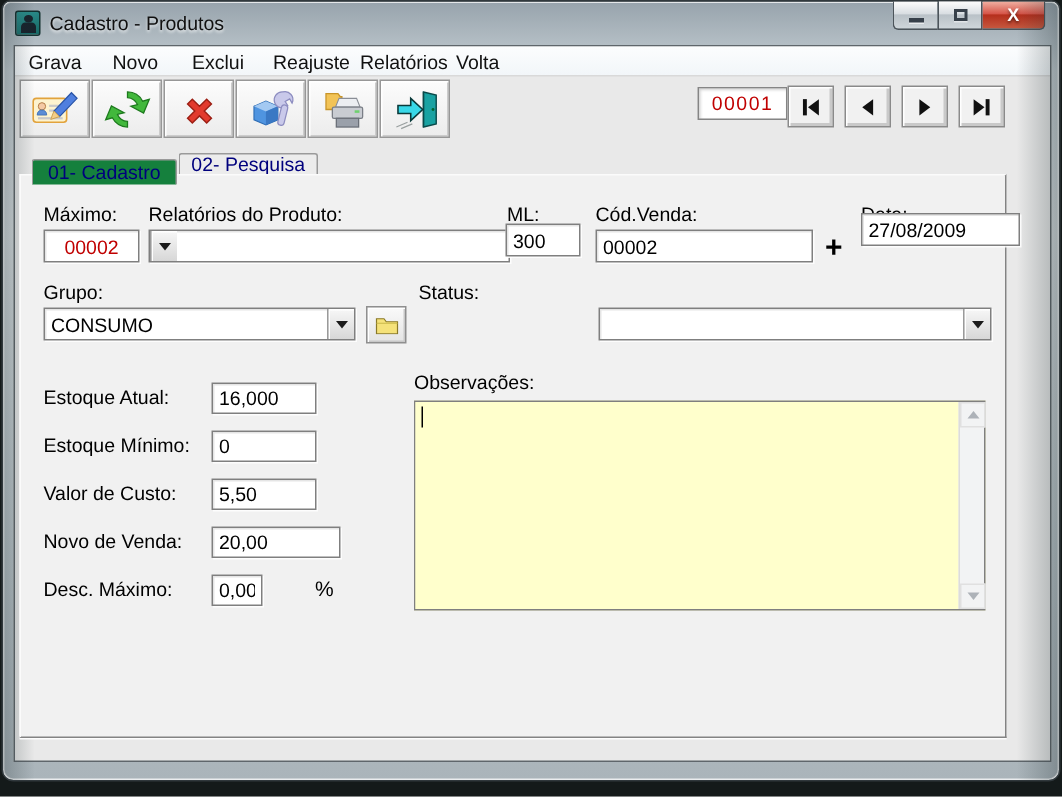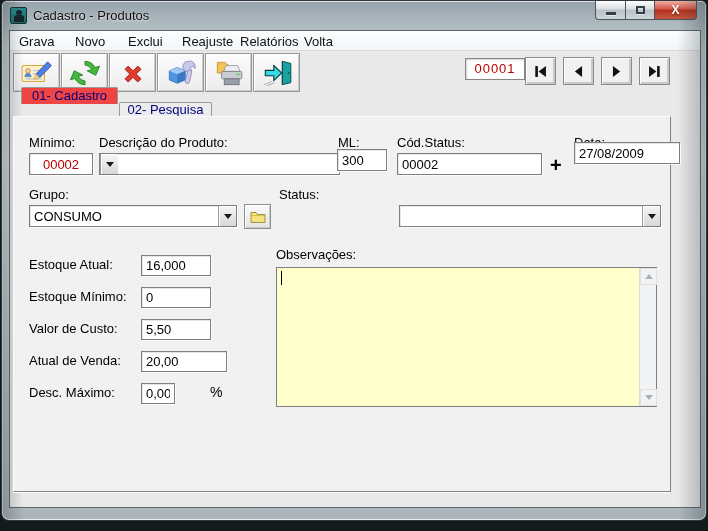--- a/index.html
+++ b/index.html
@@ -48,21 +48,21 @@
   .counter { position:absolute; left:455px; top:27px; width:60px; height:22px; background:#fff;
     border:1px solid #858585; box-shadow:inset 1px 1px 2px rgba(0,0,0,.18);
     color:#c00000; font-size:13px; letter-spacing:1px; text-align:center; line-height:20px; }
 
   .nav-btn { position:absolute; top:26px; width:31px; height:28px; background:#f1f1f1;
     border:1px solid #8a8a8a; box-shadow:inset 1px 1px 0 #fff, inset -2px -2px 0 #c9c9c9;
     display:flex; align-items:center; justify-content:center; }
 
   
   .tab { position:absolute; font-size:13px; color:#00007d; text-align:center; border:1px solid #9a9a9a; border-bottom:none; }
-  .tab.active { left:11px; top:56px; width:97px; height:17px; background:#ef4444; z-index:3; line-height:16px; border-radius:2px 2px 0 0;}
+  .tab.active { left:11px; top:75px; width:97px; height:17px; background:#15803d; z-index:3; line-height:16px; border-radius:2px 2px 0 0;}
   .tab.inactive { left:109px; top:71px; width:93px; height:14px; background:#ececec; z-index:1; line-height:13px; border-radius:2px 2px 0 0;}
 
   .panel { position:absolute; left:3px; top:85px; width:658px; height:376px; background:#f1f1f1; z-index:2;
     border:1px solid; border-color:#fbfbfb #838383 #838383 #fbfbfb; box-shadow:0 1px 0 rgba(255,255,255,.9); }
 
   .lbl { position:absolute; font-size:13px; color:#000; white-space:nowrap; }
   .sunken { position:absolute; background:#fff; border:1px solid #7f7f7f;
     box-shadow:inset 1px 1px 0 rgba(0,0,0,.10), 1px 1px 0 rgba(255,255,255,.85); }
   .fld { width:100%; height:100%; border:none; outline:none; background:transparent;
     font-family:"Liberation Sans","DejaVu Sans",sans-serif; font-size:13px; color:#000; padding:1px 4px; }
@@ -198,38 +198,38 @@
         <path d="M1 1 v10 L7.7 6 z" fill="#111"></path>
           <rect x="8.4" y="1" width="2.4" height="10" fill="#111"></rect>
       </svg>
     </div>
 
     <div class="tab active">01- Cadastro</div>
     <div class="tab inactive">02- Pesquisa</div>
 
     <div class="panel">
 
-      <span class="lbl" style="left:15px; top:18px">Mínimo:</span>
+      <span class="lbl" style="left:15px; top:18px">Máximo:</span>
       <div class="sunken" style="left:15px; top:36px; width:64px; height:22px">
         <input class="fld red" value="00002" style="">
       </div>
 
-      <span class="lbl" style="left:85px; top:18px">Descrição do Produto:</span>
+      <span class="lbl" style="left:85px; top:18px">Relatórios do Produto:</span>
       <div class="sunken combo" style="left:85px; top:36px; width:241px; height:22px">
         <div class="combo-btn">
             <span class="caret-down"></span>
           </div>
       </div>
 
       <span class="lbl" style="left:324px; top:18px">ML:</span>
       <div class="sunken" style="left:323px; top:32px; width:50px; height:22px">
         <input class="fld" value="300" style="">
       </div>
 
-      <span class="lbl" style="left:383px; top:18px">Cód.Status:</span>
+      <span class="lbl" style="left:383px; top:18px">Cód.Venda:</span>
       <div class="sunken" style="left:383px; top:36px; width:145px; height:22px">
         <input class="fld" value="00002" style="">
       </div>
 
       <span class="plus-sign" style="left:536px; top:37px">+</span>
 
       <span class="lbl" style="left:560px; top:18px">Data:</span>
       <div class="sunken" style="left:560px; top:25px; width:106px; height:22px">
         <input class="fld" value="27/08/2009" style="">
       </div>
@@ -266,21 +266,21 @@
       <span class="lbl" style="left:15px; top:172px">Estoque Mínimo:</span>
       <div class="sunken" style="left:127px; top:170px; width:70px; height:21px">
         <input class="fld" value="0" style="">
       </div>
 
       <span class="lbl" style="left:15px; top:204px">Valor de Custo:</span>
       <div class="sunken" style="left:127px; top:202px; width:70px; height:21px">
         <input class="fld" value="5,50" style="">
       </div>
 
-      <span class="lbl" style="left:15px; top:236px">Atual de Venda:</span>
+      <span class="lbl" style="left:15px; top:236px">Novo de Venda:</span>
       <div class="sunken" style="left:127px; top:234px; width:86px; height:21px">
         <input class="fld" value="20,00" style="">
       </div>
 
       <span class="lbl" style="left:15px; top:268px">Desc. Máximo:</span>
       <div class="sunken" style="left:127px; top:266px; width:34px; height:21px">
         <input class="fld" value="0,00" style="">
       </div>
       <span class="pct" style="left:196px; top:267px">%</span>
 

